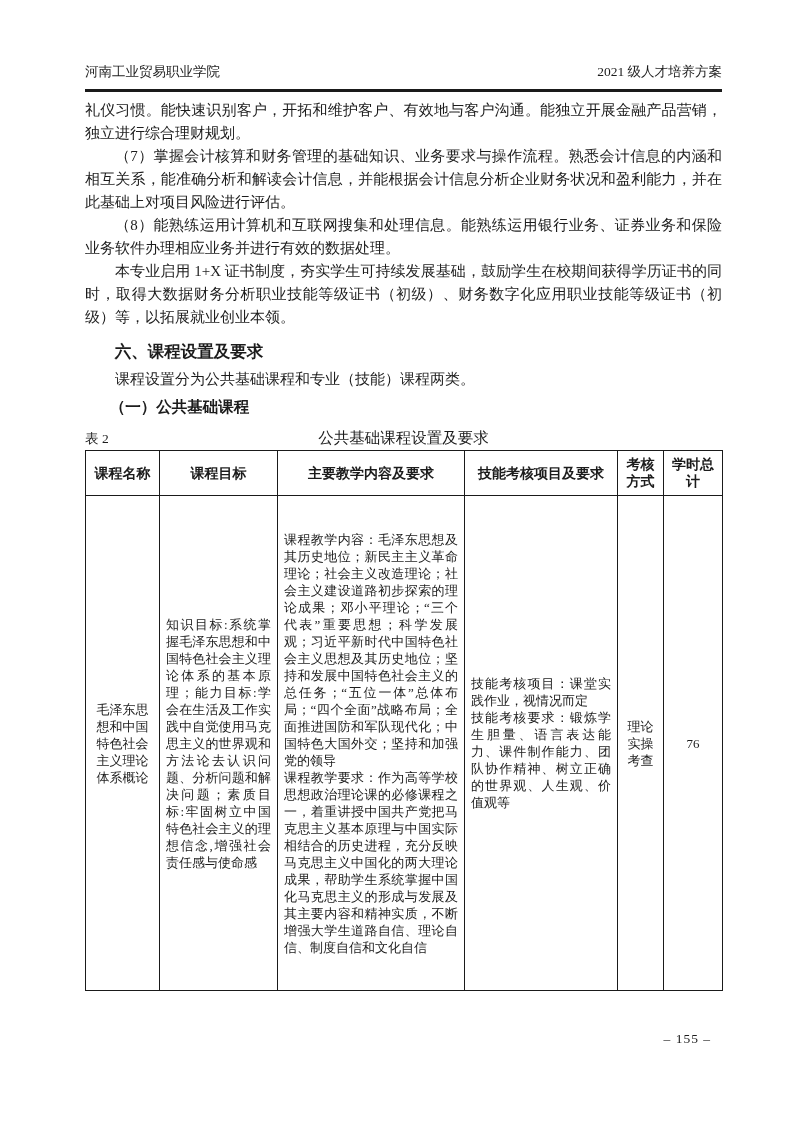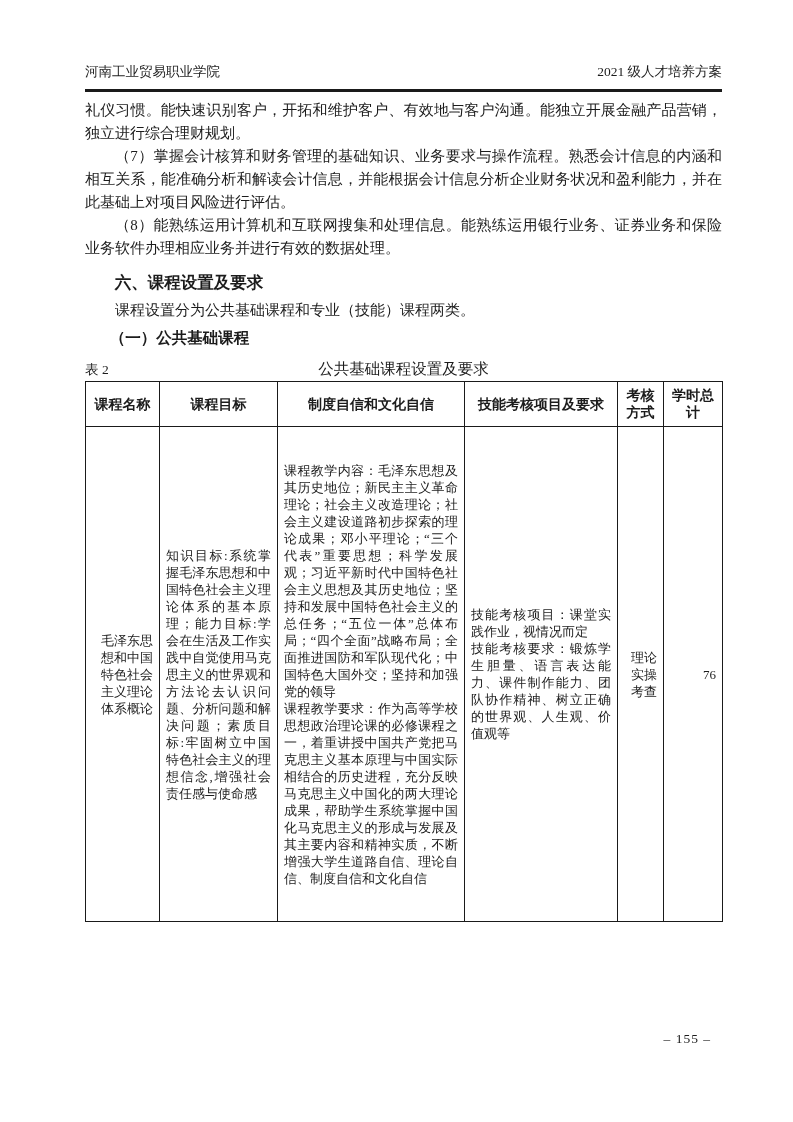--- a/index.html
+++ b/index.html
@@ -108,21 +108,21 @@
     padding: 5px 2px;
     height: 38px;
   }
   table.courses td {
     font-size: 13px;
     line-height: 17px;
     vertical-align: middle;
     padding: 19px 6px;
   }
   tr.data-row td { height: 495px; }
-  td.center-cell { text-align: right; padding: 5px 8px; }
+  td.center-cell { text-align: center; padding: 5px 8px; }
   td.justify-cell { text-align: justify; }
   td.top-cell { vertical-align: top; }
   .cell-para + .cell-para { margin-top: 0; }
 
   
   .page-number {
     position: absolute;
     right: 82px;
     top: 1031px;
     font-size: 13.5px;
@@ -137,20 +137,21 @@
   <div class="page-header">
     <span>河南工业贸易职业学院</span>
     <span>2021 级人才培养方案</span>
   </div>
   <div class="header-rule"></div>
 
   <div class="content">
     <p class="body-para no-indent">礼仪习惯。能快速识别客户，开拓和维护客户、有效地与客户沟通。能独立开展金融产品营销，独立进行综合理财规划。</p>
     <p class="body-para">（7）掌握会计核算和财务管理的基础知识、业务要求与操作流程。熟悉会计信息的内涵和相互关系，能准确分析和解读会计信息，并能根据会计信息分析企业财务状况和盈利能力，并在此基础上对项目风险进行评估。</p>
     <p class="body-para">（8）能熟练运用计算机和互联网搜集和处理信息。能熟练运用银行业务、证券业务和保险业务软件办理相应业务并进行有效的数据处理。</p>
+    <p class="body-para">本专业启用 1+X 证书制度，夯实学生可持续发展基础，鼓励学生在校期间获得学历证书的同时，取得大数据财务分析职业技能等级证书（初级）、财务数字化应用职业技能等级证书（初级）等，以拓展就业创业本领。</p>
     <p class="h-section">六、课程设置及要求</p>
     <p class="body-para">课程设置分为公共基础课程和专业（技能）课程两类。</p>
     <p class="h-sub">（一）公共基础课程</p>
 
     <div class="table-caption">
       <span class="caption-label">表 2</span>
       <div class="caption-title">公共基础课程设置及要求</div>
     </div>
 
     <table class="courses">
@@ -159,21 +160,21 @@
         <col style="width:118px">
         <col style="width:187px">
         <col style="width:153px">
         <col style="width:46px">
         <col style="width:59px">
       </colgroup>
       <tbody>
           <tr>
         <th>课程名称</th>
         <th>课程目标</th>
-        <th>制度自信和文化自信</th>
+        <th>主要教学内容及要求</th>
         <th>技能考核项目及要求</th>
         <th>考核方式</th>
         <th>学时总计</th>
       </tr>
       <tr class="data-row">
         <td class="center-cell">毛泽东思想和中国特色社会主义理论体系概论</td>
         <td class="justify-cell">知识目标:系统掌握毛泽东思想和中国特色社会主义理论体系的基本原理；能力目标:学会在生活及工作实践中自觉使用马克思主义的世界观和方法论去认识问题、分析问题和解决问题；素质目标:牢固树立中国特色社会主义的理想信念,增强社会责任感与使命感</td>
         <td class="justify-cell top-cell">
           <div class="cell-para">课程教学内容：毛泽东思想及其历史地位；新民主主义革命理论；社会主义改造理论；社会主义建设道路初步探索的理论成果；邓小平理论；“三个代表”重要思想；科学发展观；习近平新时代中国特色社会主义思想及其历史地位；坚持和发展中国特色社会主义的总任务；“五位一体”总体布局；“四个全面”战略布局；全面推进国防和军队现代化；中国特色大国外交；坚持和加强党的领导</div>
           <div class="cell-para">课程教学要求：作为高等学校思想政治理论课的必修课程之一，着重讲授中国共产党把马克思主义基本原理与中国实际相结合的历史进程，充分反映马克思主义中国化的两大理论成果，帮助学生系统掌握中国化马克思主义的形成与发展及其主要内容和精神实质，不断增强大学生道路自信、理论自信、制度自信和文化自信</div>

